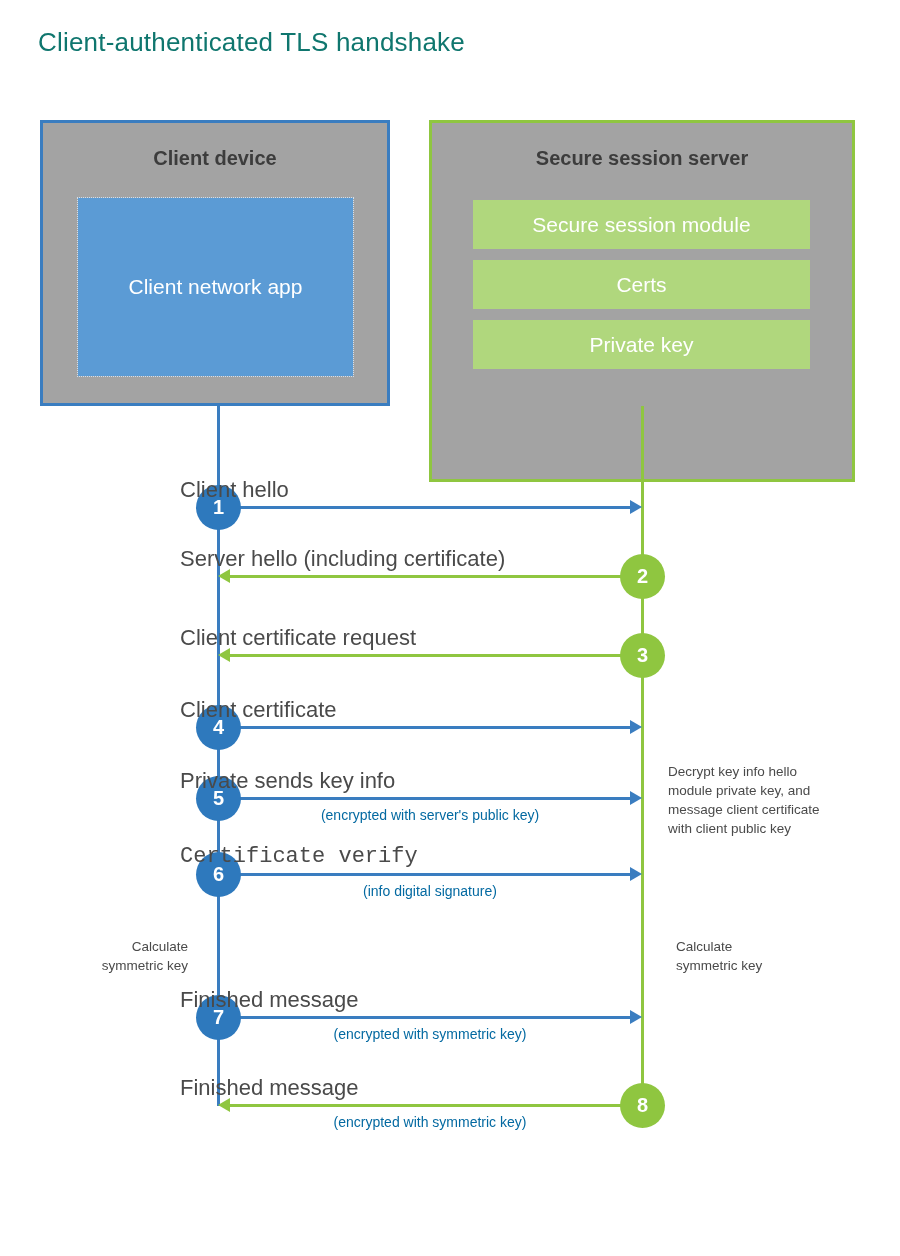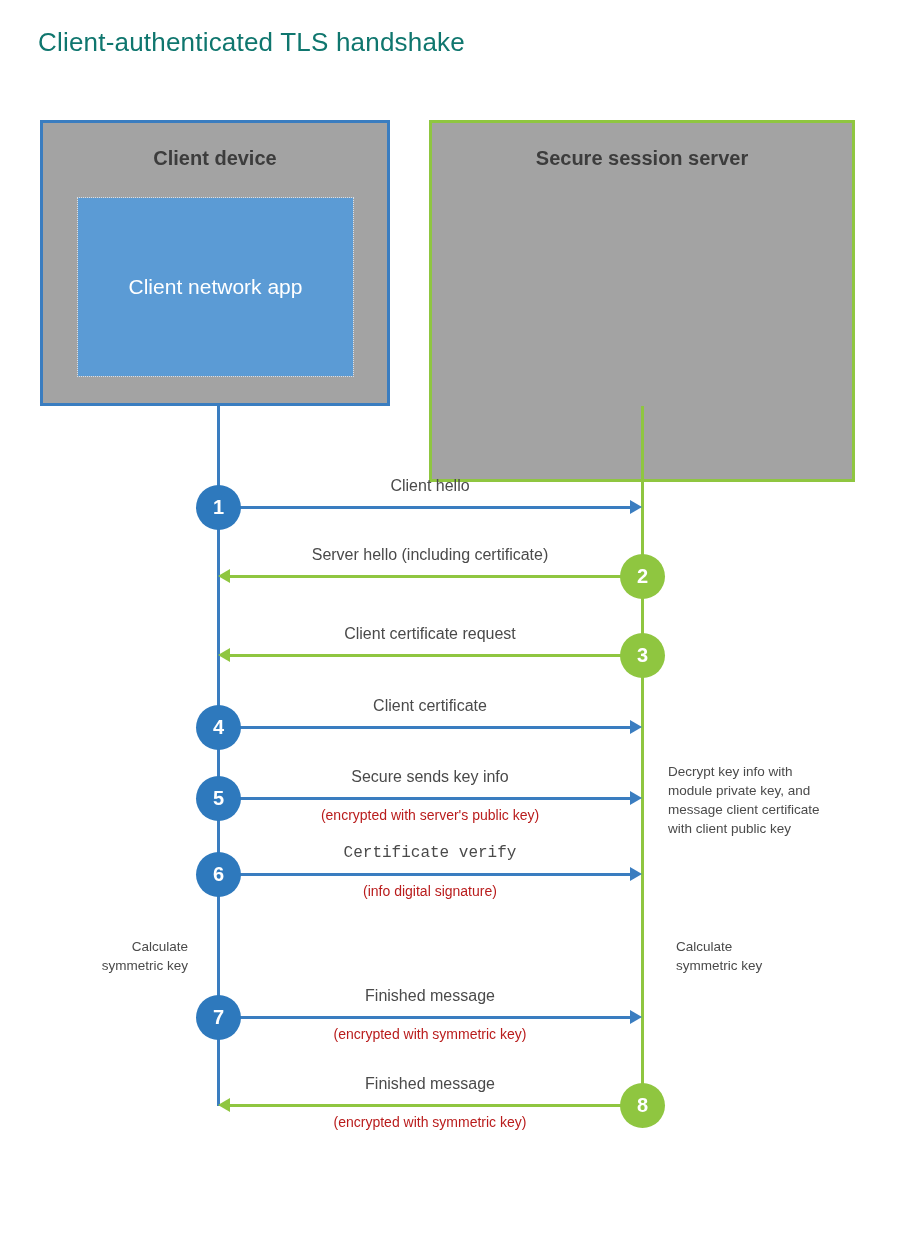--- a/index.html
+++ b/index.html
@@ -131,33 +131,33 @@
     justify-content: center;
     color: #ffffff;
     font-size: 20px;
     font-weight: bold;
   }
   .step-circle.blue { background: #2e79bd; }
   .step-circle.green { background: #8fc640; }
 
   .step-label {
     position: absolute;
-    text-align: center;
-    font-size: 16px;
+    text-align: left;
+    font-size: 22px;
     font-weight: 400;
     color: #4a4a4a;
     white-space: nowrap;
     top: -30px;
   }
   .step-sublabel {
     position: absolute;
     text-align: center;
     font-size: 14px;
     font-weight: 400;
-    color: #b91c1c;
+    color: #0369a1;
     white-space: nowrap;
     top: 9px;
   }
 
   
   .side-note {
     position: absolute;
     font-size: 13.5px;
     color: #4a4a4a;
     line-height: 1.42;
@@ -175,20 +175,23 @@
 <div class="panel" id="client-panel">
   <div class="panel-title">Client device</div>
   <div id="client-app-box">
     <div id="client-app-label">Client network app</div>
   </div>
 </div>
 
 <div class="panel" id="server-panel">
   <div class="panel-title">Secure session server</div>
   <div id="server-modules">
+    <div class="server-module">Secure session module</div>
+    <div class="server-module">Certs</div>
+    <div class="server-module">Private key</div>
   </div>
 </div>
 
 <div id="client-lifeline"></div>
 <div id="server-lifeline"></div>
 
 <div id="steps-container">
     <div class="step" style="top: 507px;">
       <div class="arrow-line blue" style="left: 218px; width: 412px;"></div>
       <div class="arrow-head right blue" style="left: 630px;"></div>
@@ -210,21 +213,21 @@
     <div class="step" style="top: 727px;">
       <div class="arrow-line blue" style="left: 218px; width: 412px;"></div>
       <div class="arrow-head right blue" style="left: 630px;"></div>
       <div class="step-circle blue" style="left: 196px;">4</div>
       <div class="step-label" style="left: 180px; width: 500px;">Client certificate</div>
     </div>
     <div class="step" style="top: 798px;">
       <div class="arrow-line blue" style="left: 218px; width: 412px;"></div>
       <div class="arrow-head right blue" style="left: 630px;"></div>
       <div class="step-circle blue" style="left: 196px;">5</div>
-      <div class="step-label" style="left: 180px; width: 500px;">Secure sends key info</div>
+      <div class="step-label" style="left: 180px; width: 500px;">Private sends key info</div>
       <div class="step-sublabel" style="left: 180px; width: 500px;">(encrypted with server's public key)</div>
     </div>
     <div class="step" style="top: 874px;">
       <div class="arrow-line blue" style="left: 218px; width: 412px;"></div>
       <div class="arrow-head right blue" style="left: 630px;"></div>
       <div class="step-circle blue" style="left: 196px;">6</div>
       <div class="step-label" style="left: 180px; width: 500px; font-family: Liberation Mono, monospace;">Certificate verify</div>
       <div class="step-sublabel" style="left: 180px; width: 500px;">(info digital signature)</div>
     </div>
     <div class="step" style="top: 1017px;">
@@ -237,21 +240,21 @@
     <div class="step" style="top: 1105px;">
       <div class="arrow-line green" style="left: 230px; width: 412px;"></div>
       <div class="arrow-head left green" style="left: 218px;"></div>
       <div class="step-circle green" style="left: 620px;">8</div>
       <div class="step-label" style="left: 180px; width: 500px;">Finished message</div>
       <div class="step-sublabel" style="left: 180px; width: 500px;">(encrypted with symmetric key)</div>
     </div>
   </div>
 
 <div class="side-note" id="note-decrypt">
-  <span class="side-note-line">Decrypt key info with</span>
+  <span class="side-note-line">Decrypt key info hello</span>
   <span class="side-note-line">module private key, and</span>
   <span class="side-note-line">message client certificate</span>
   <span class="side-note-line">with client public key</span>
 </div>
 
 <div class="side-note" id="note-calc-client">
   <span class="side-note-line">Calculate</span>
   <span class="side-note-line">symmetric key</span>
 </div>
 

